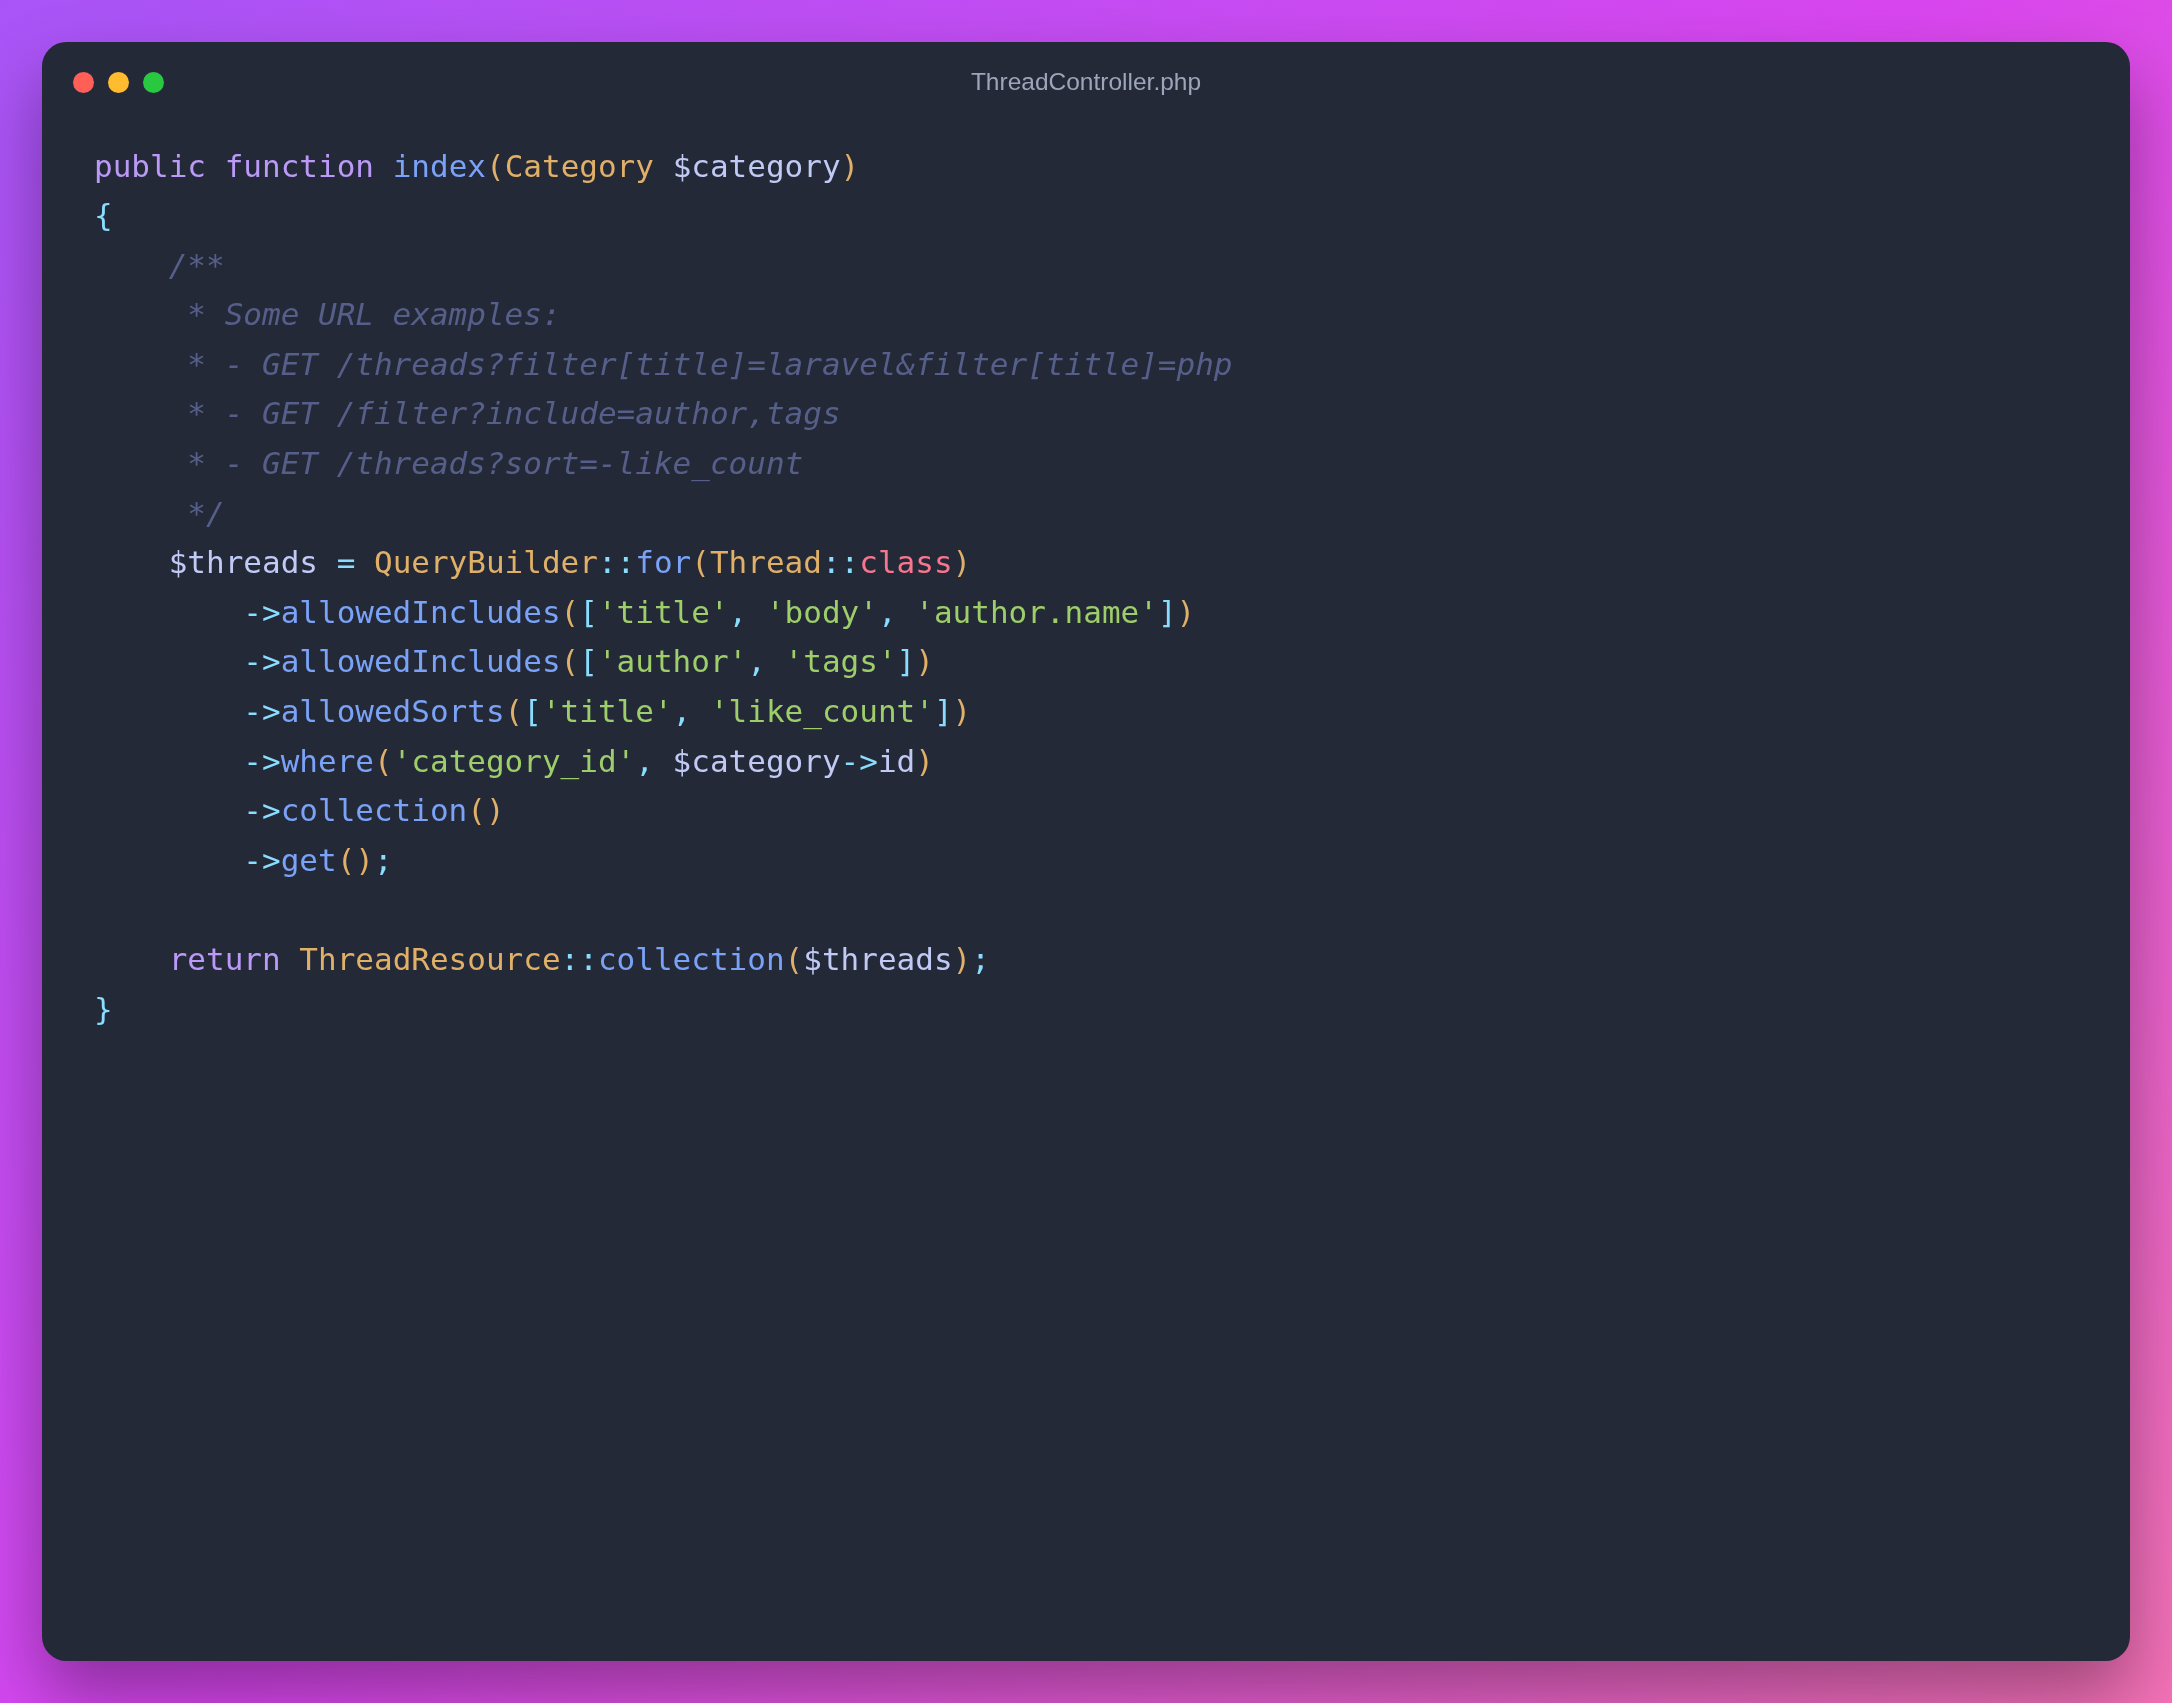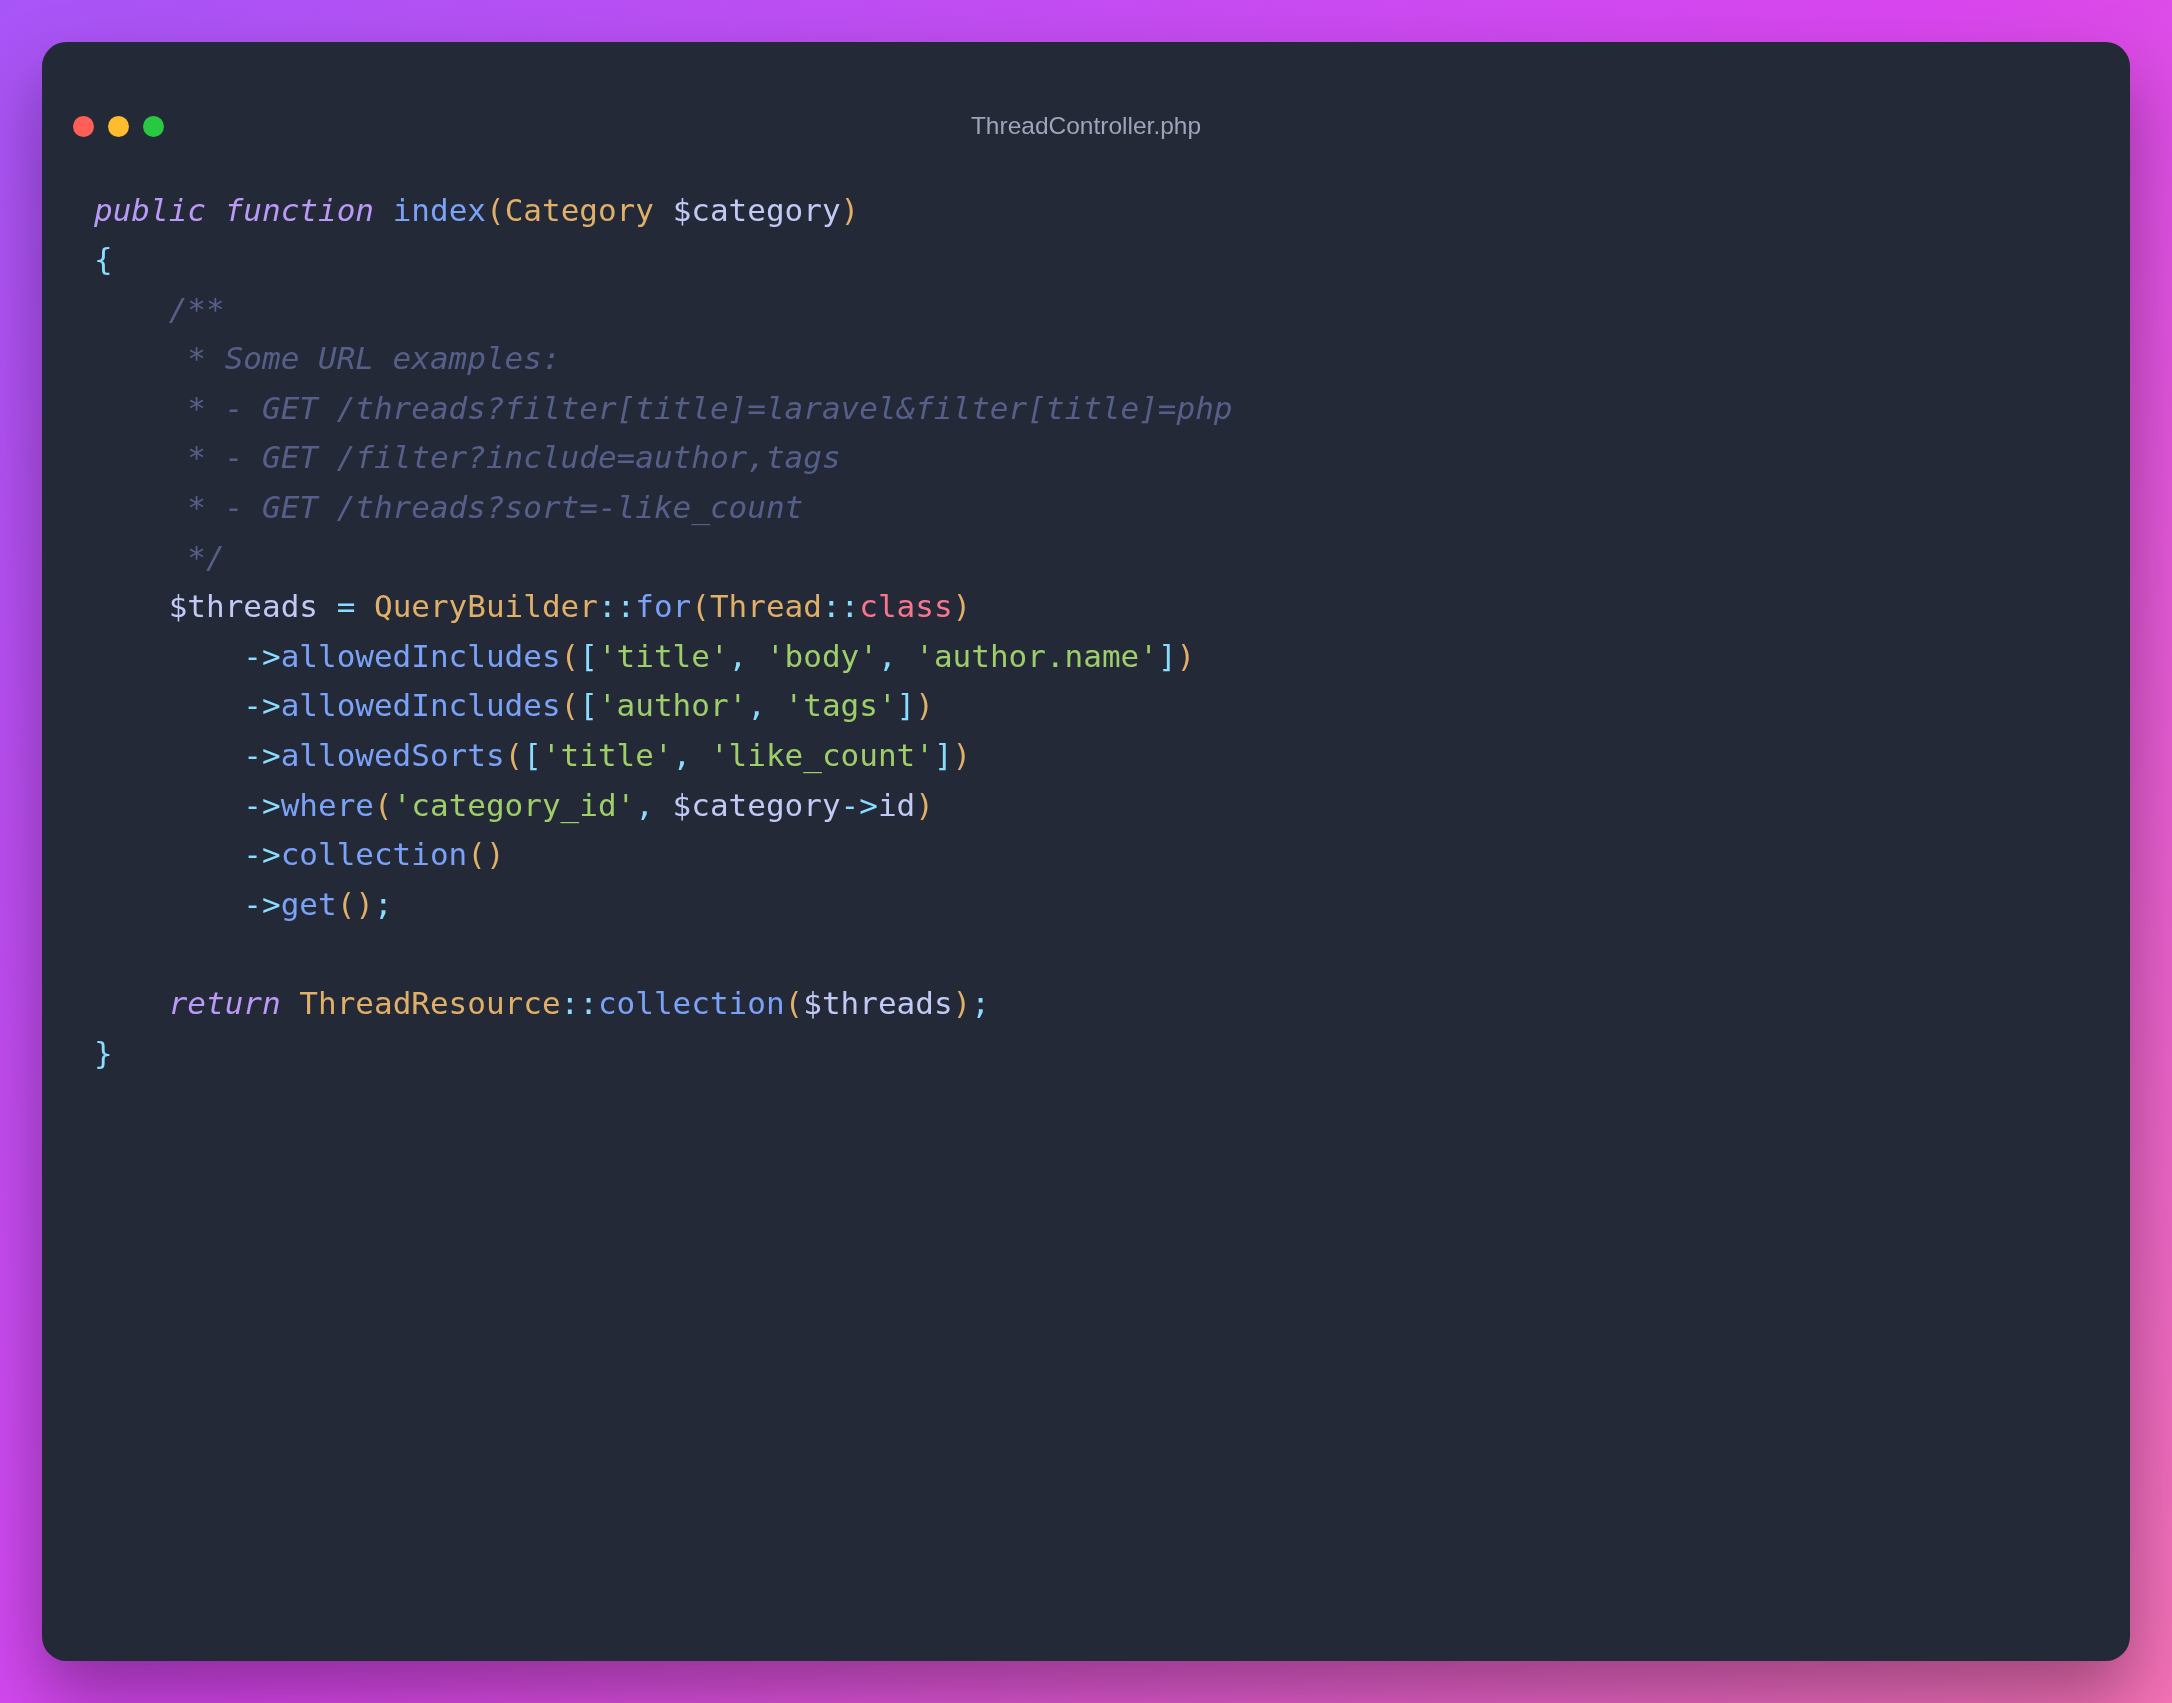--- a/index.html
+++ b/index.html
@@ -20,21 +20,20 @@
       width: 100%;
       overflow: hidden;
       box-shadow: 0 35px 70px rgba(0,0,0,0.35);
     }
 
     .titlebar {
       display: flex;
       align-items: center;
       padding: 26px 31px 21px 31px;
       position: relative;
-      margin-top: 44px;
     }
 
     .traffic-lights {
       display: flex;
       gap: 14px;
       position: absolute;
       left: 31px;
       top: 30px;
     }
 
@@ -63,21 +62,21 @@
       line-height: 1.6;
       font-family: ui-monospace, SFMono-Regular, "SF Mono", Menlo, Consolas, monospace;
     }
 
     pre {
       white-space: pre;
       overflow: visible;
     }
 
     .c-default { color: #c0caf5; }
-    .c-keyword { color: #bb9af7; font-style: italic; }
+    .c-keyword { color: #bb9af7; }
     .c-func { color: #7aa2f7; text-align: center; }
     .c-type { color: #e0af68; }
     .c-var { color: #c0caf5; }
     .c-classkw { color: #f7768e; text-align: right; }
     .c-punct { color: #89ddff; }
     .c-paren { color: #e0af68; }
     .c-bracket { color: #89ddff; }
     .c-comment { color: #565f89; font-style: italic; }
     .c-string { color: #9ece6a; text-align: center; }
     .c-arrow { color: #89ddff; }

